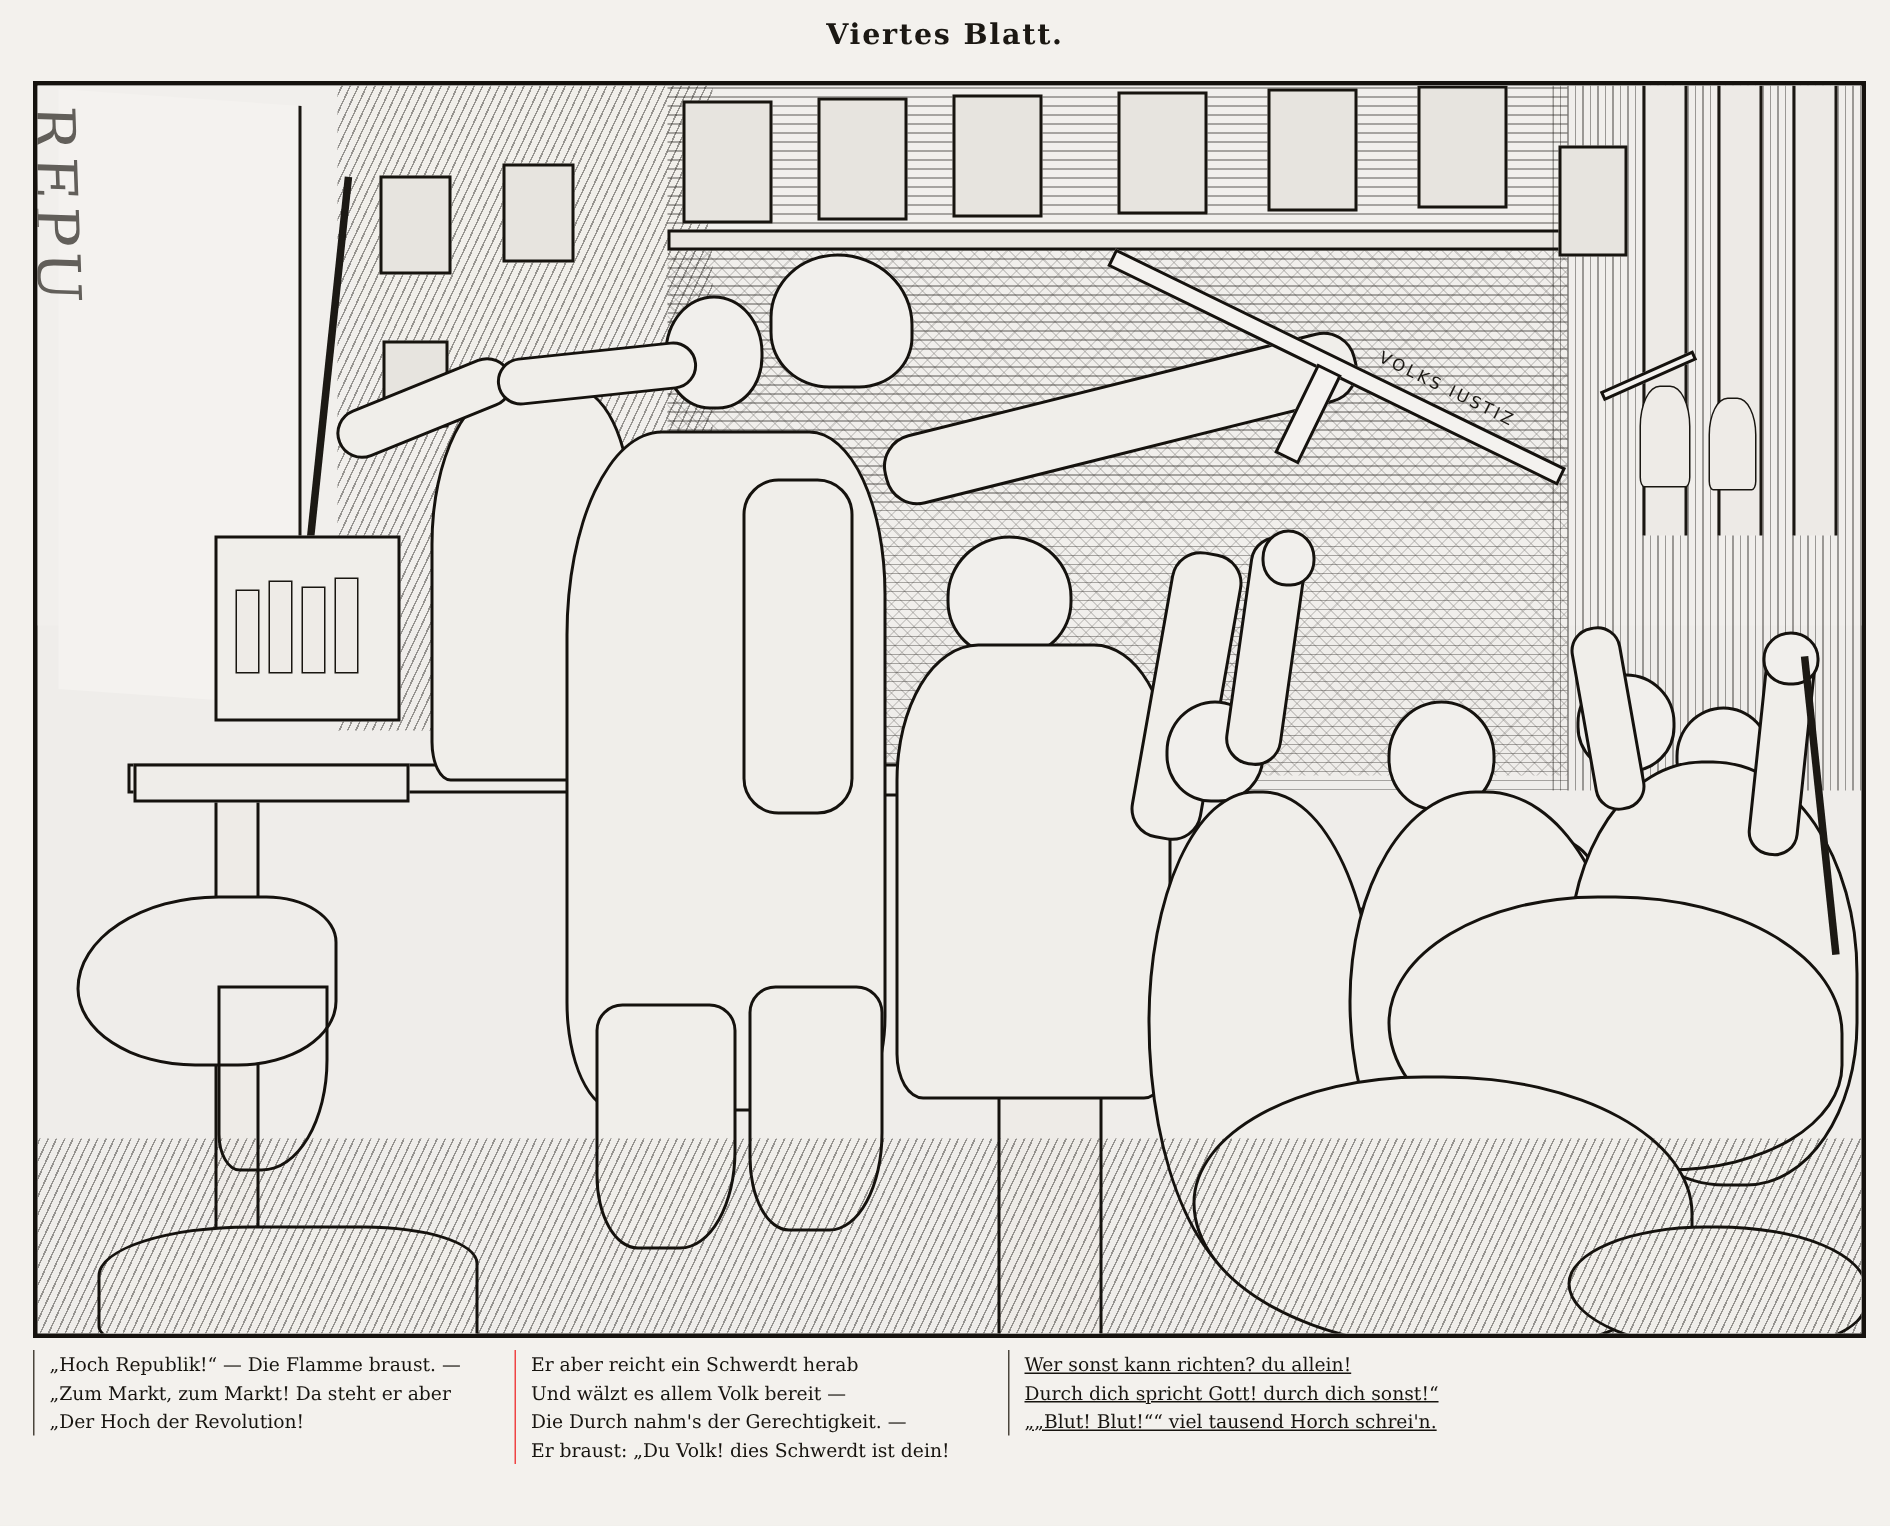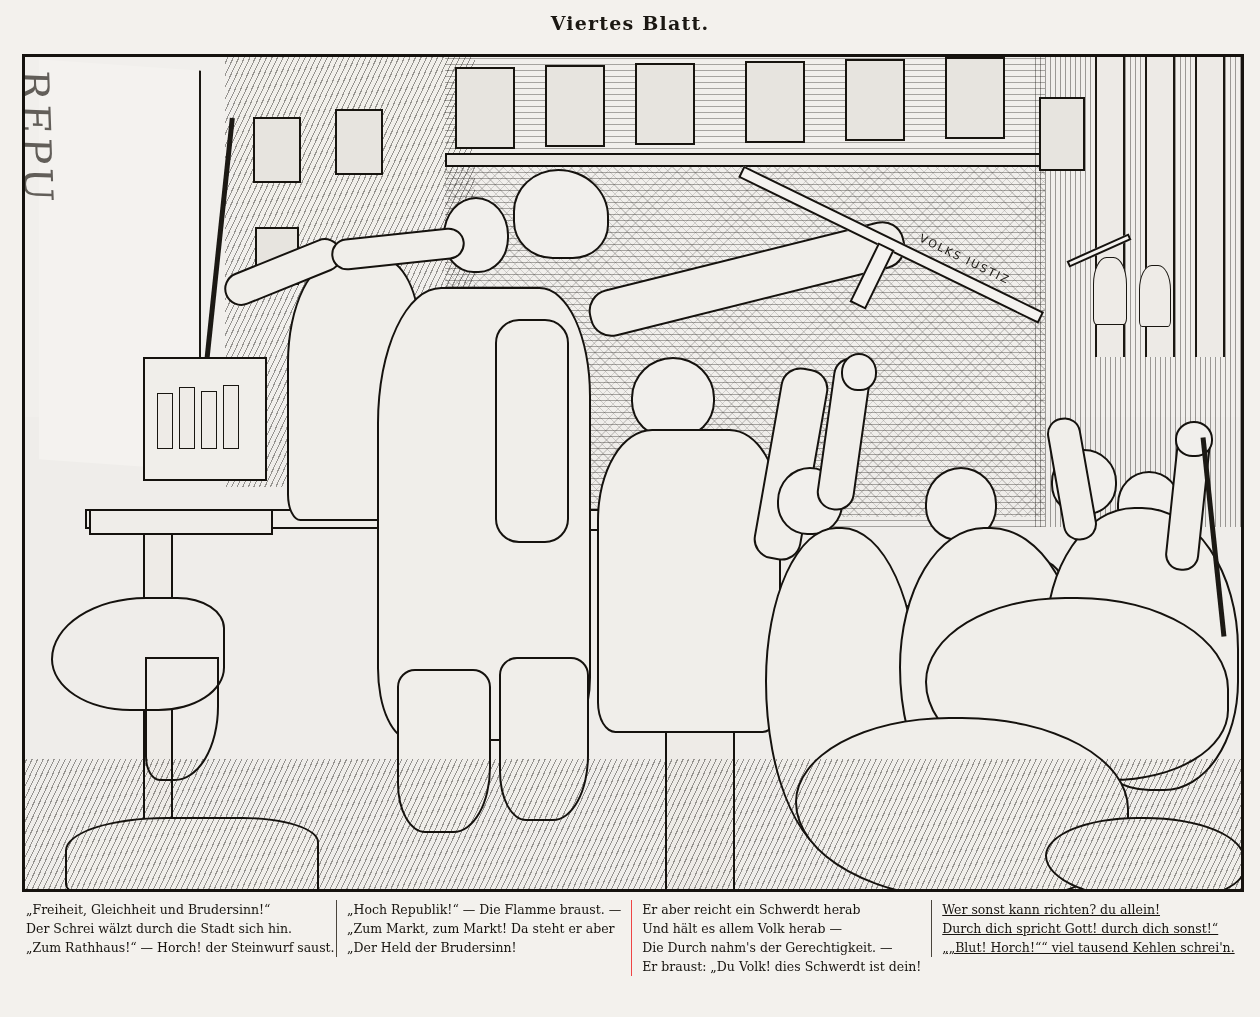--- a/index.html
+++ b/index.html
@@ -322,39 +322,34 @@
       <div class="head hatch-b" style="left:1150px; top:364px; width:34px; height:32px;"></div>
 
       <div class="pole" style="left:1186px; top:380px; height:200px; transform:rotate(-6deg);"></div>
 
       <div class="ground-shadow hatch-b"></div>
     </div>
   </div>
 
   <div class="verses">
 
-    <div class="verse-col c1">
-      <span class="verse-line">„Freiheit, Gleichheit und Brudersinn!“</span>
-      <span class="verse-line">Der Schrei wälzt durch die Stadt sich hin.</span>
-      <span class="verse-line">„Zum Rathhaus!“ — Horch! der Steinwurf saust.</span>
-    </div>
 
     <div class="verse-col c2">
       <span class="verse-line">„Hoch Republik!“ — Die Flamme braust. —</span>
       <span class="verse-line">„Zum Markt, zum Markt! Da steht er aber</span>
-      <span class="verse-line">„Der Held der Brudersinn!</span>
+      <span class="verse-line">„Der Hoch der Revolution!</span>
     </div>
 
     <div class="verse-col c3">
       <span class="verse-line">Er aber reicht ein Schwerdt herab</span>
-      <span class="verse-line">Und hält es allem Volk herab —</span>
+      <span class="verse-line">Und wälzt es allem Volk bereit —</span>
       <span class="verse-line">Die Durch nahm's der Gerechtigkeit. —</span>
       <span class="verse-line">Er braust: „Du Volk! dies Schwerdt ist dein!</span>
     </div>
 
     <div class="verse-col c4">
       <span class="verse-line">Wer sonst kann richten? du allein!</span>
       <span class="verse-line">Durch dich spricht Gott! durch dich sonst!“</span>
-      <span class="verse-line">„„Blut! Horch!““ viel tausend Kehlen schrei'n.</span>
+      <span class="verse-line">„„Blut! Blut!““ viel tausend Horch schrei'n.</span>
     </div>
 
   </div>
 </div>
 
 </body></html>

